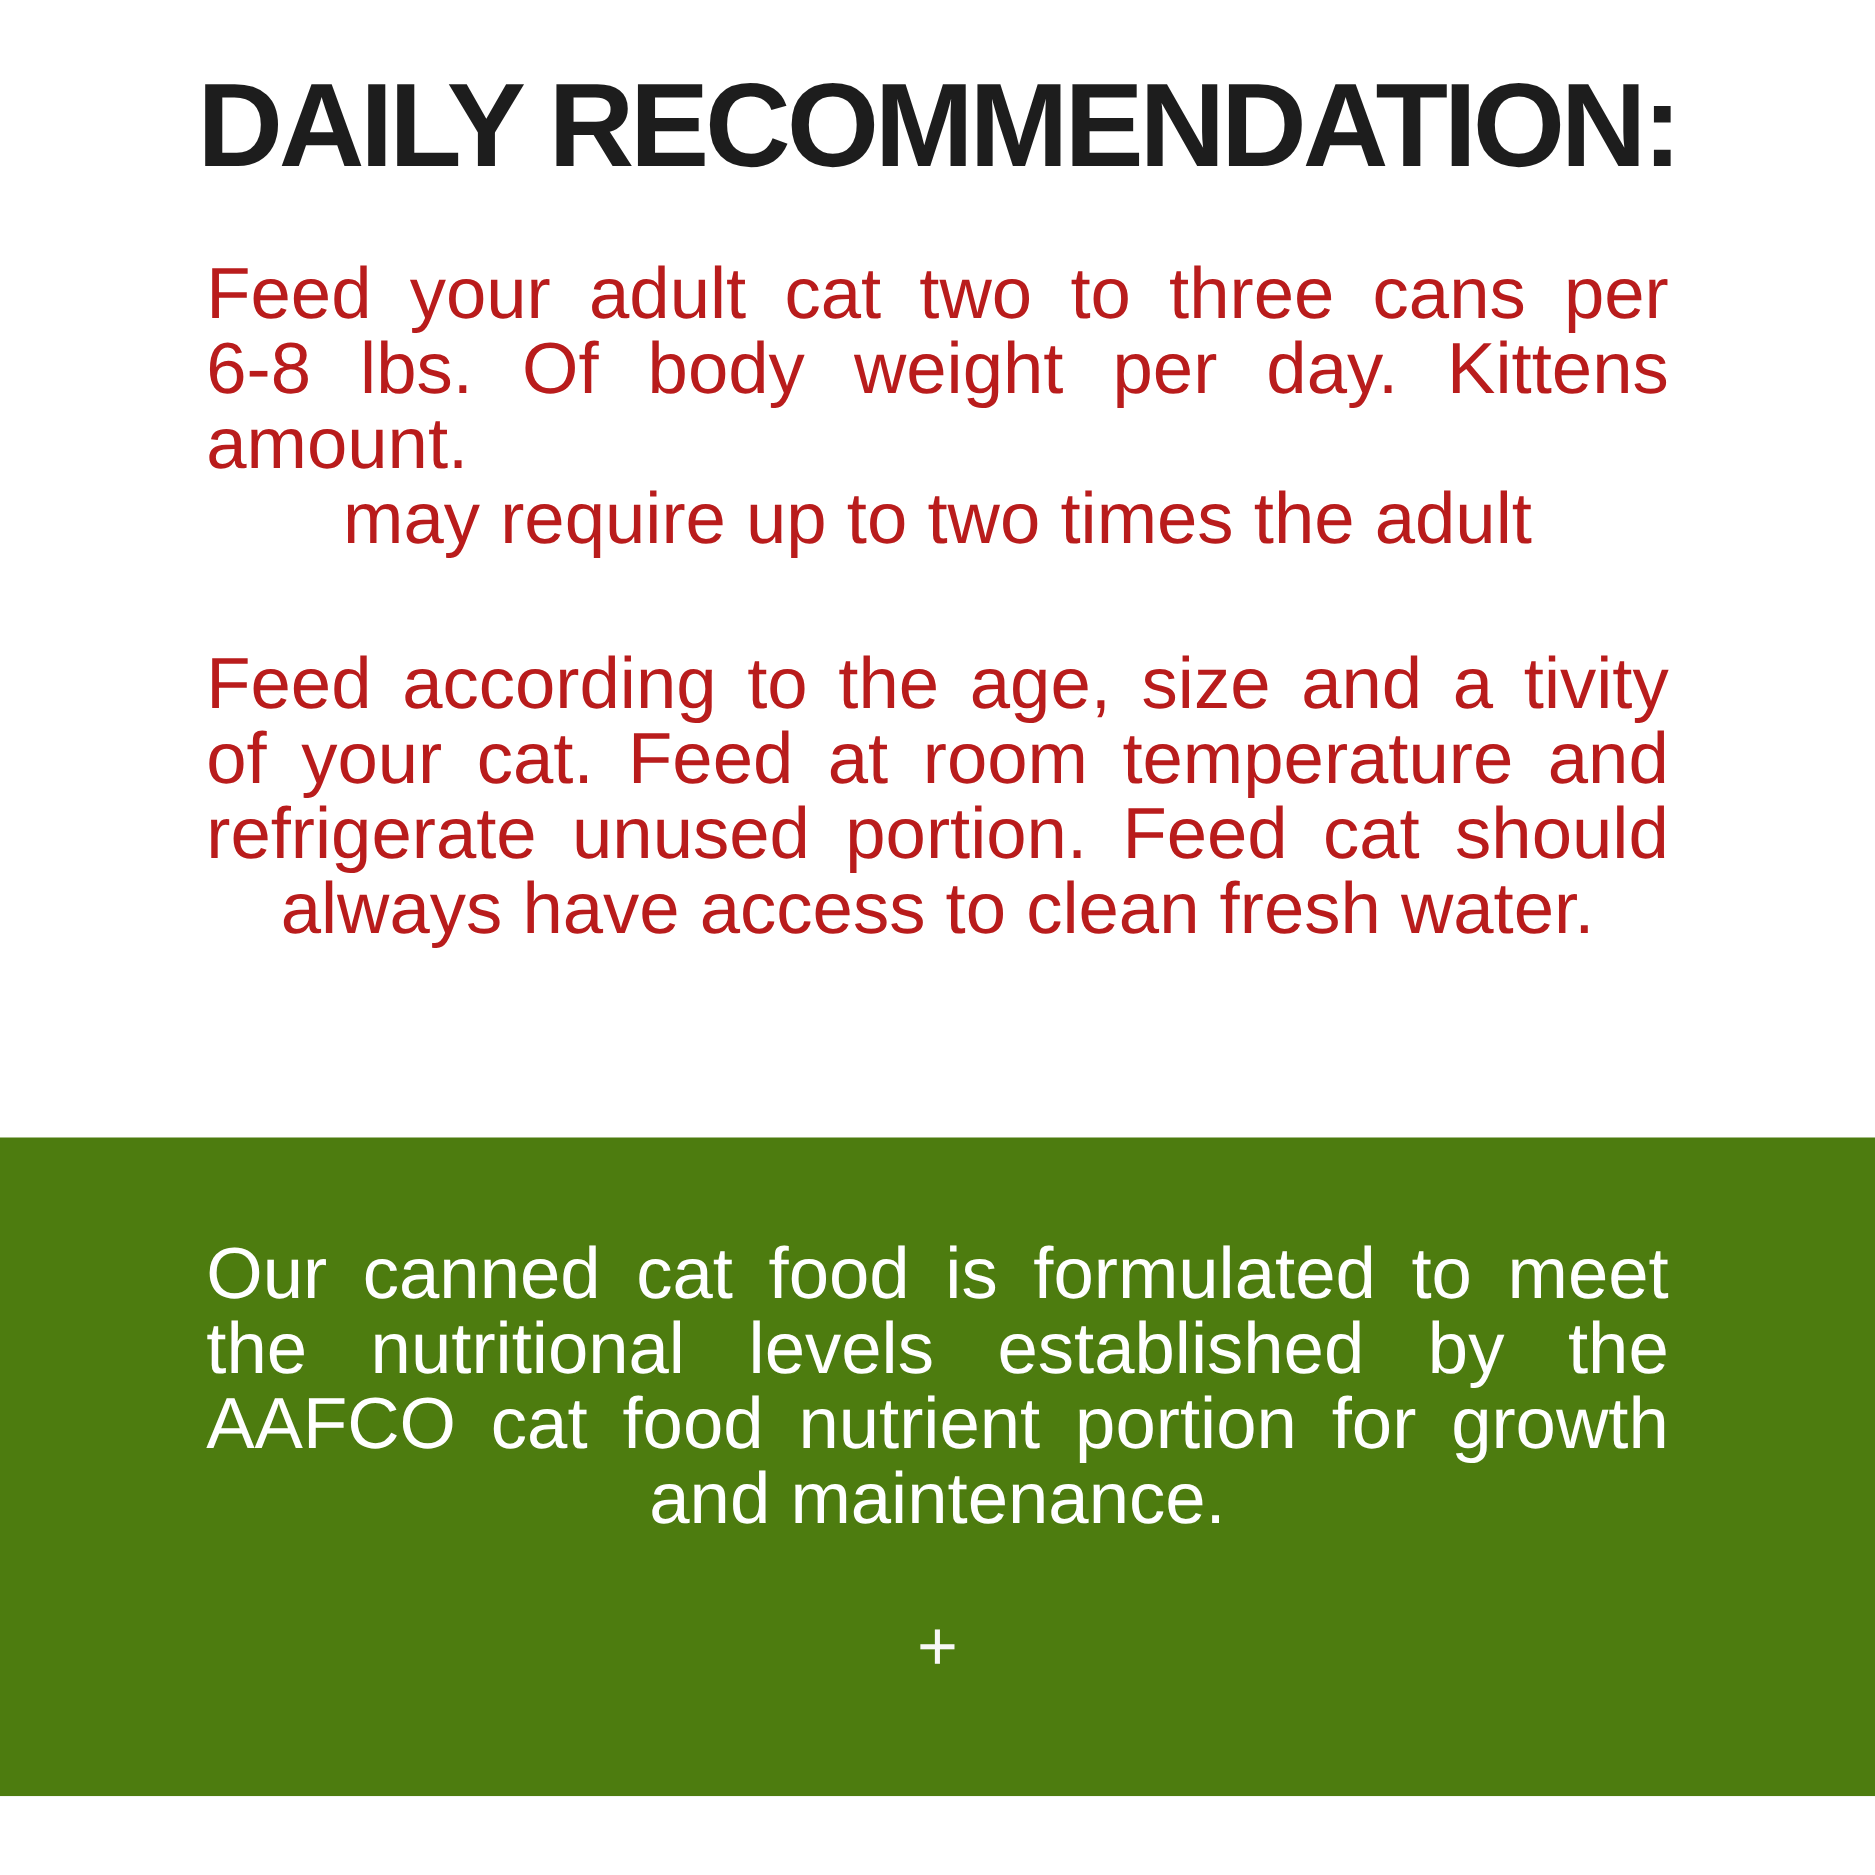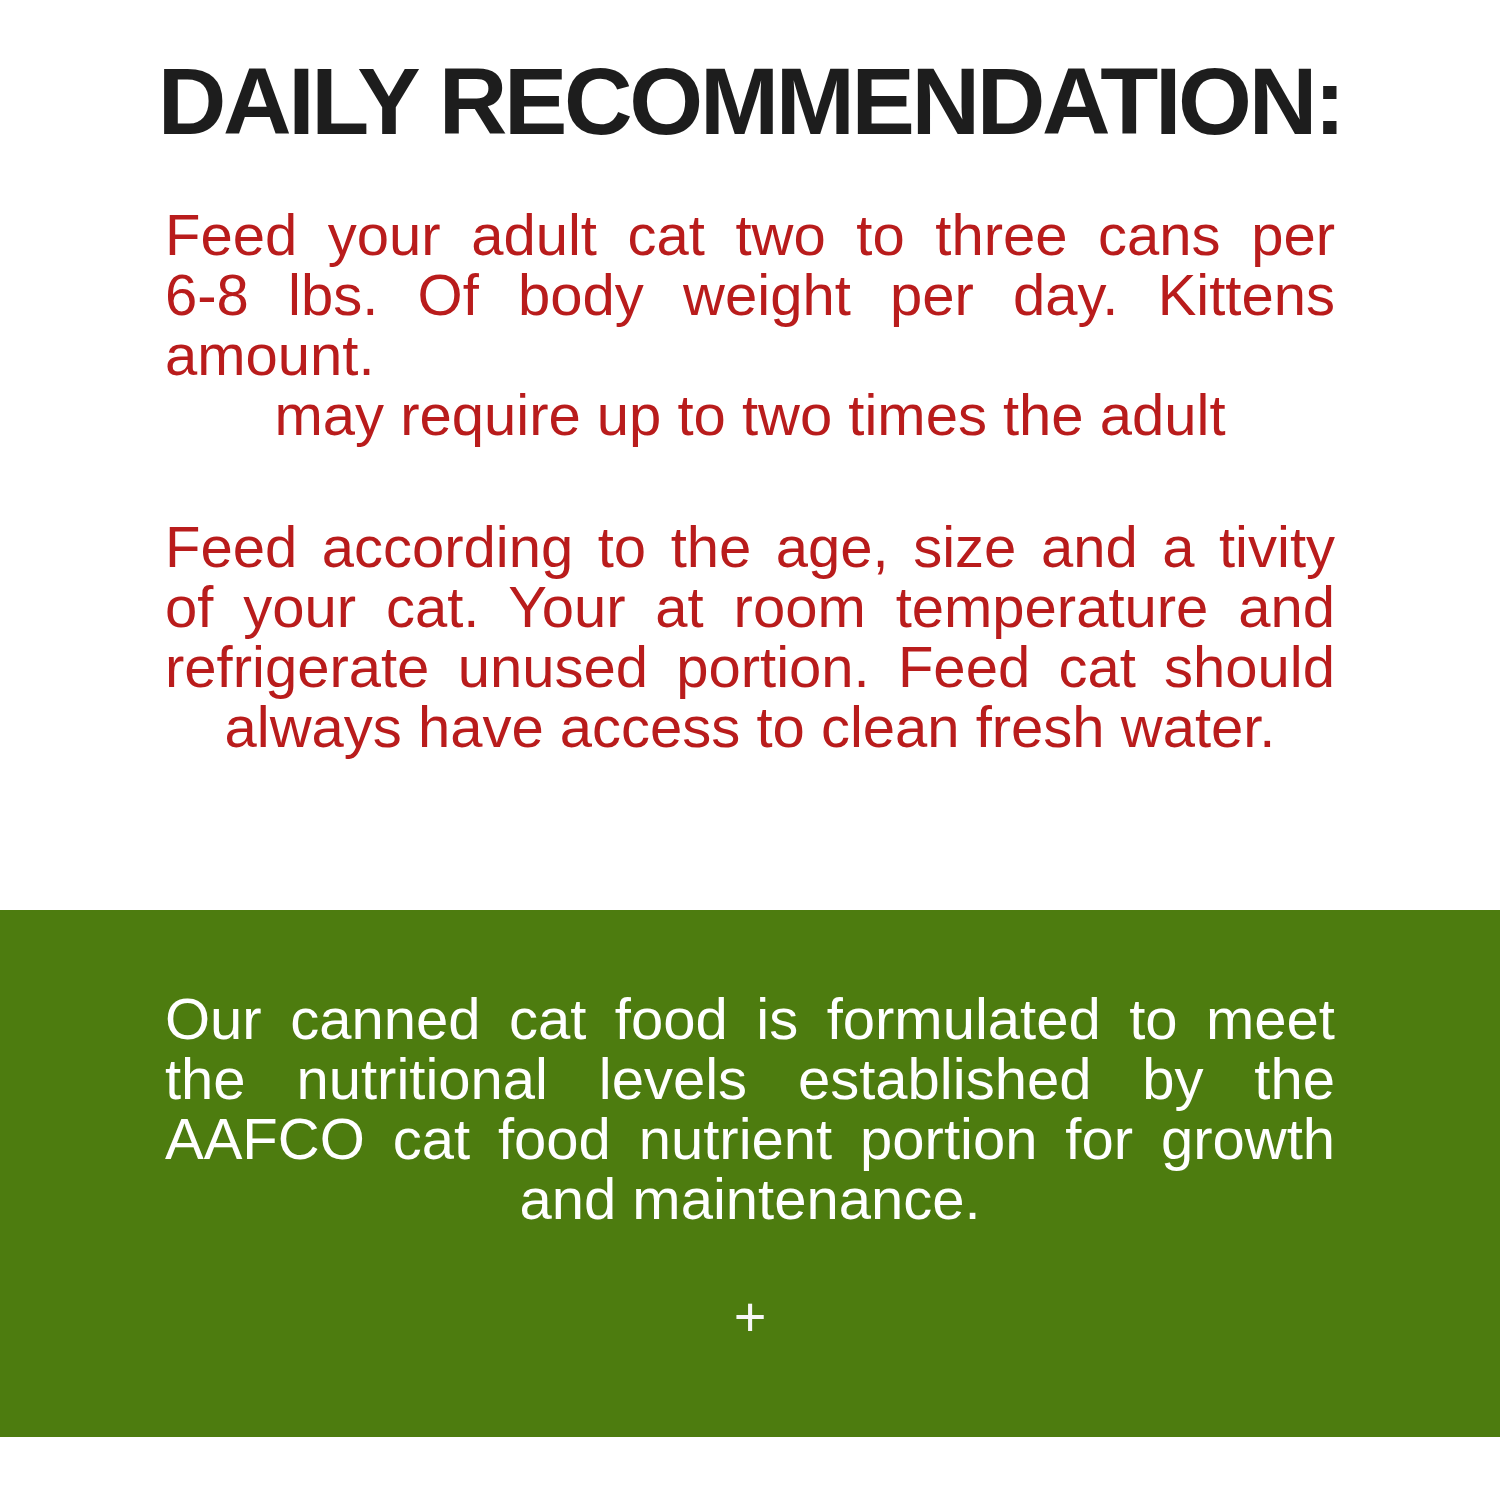--- a/index.html
+++ b/index.html
@@ -87,21 +87,21 @@
 
       <div class="para para-feeding-amount">
           <div class="line">Feed your adult cat two to three cans per</div>
           <div class="line">6-8 lbs. Of body weight per day. Kittens</div>
           <div class="line">amount.</div>
           <div class="line">may require up to two times the adult</div>
         </div>
 
       <div class="para para-feeding-guidelines">
           <div class="line">Feed according to the age, size and a tivity</div>
-          <div class="line">of your cat. Your at room temperature and</div>
+          <div class="line">of your cat. Feed at room temperature and</div>
           <div class="line">refrigerate unused portion. Feed cat should</div>
           <div class="line">always have access to clean fresh water.</div>
         </div>
 
     </div>
   </section>
 
   <section class="gray-section">
 
     <div class="content">

